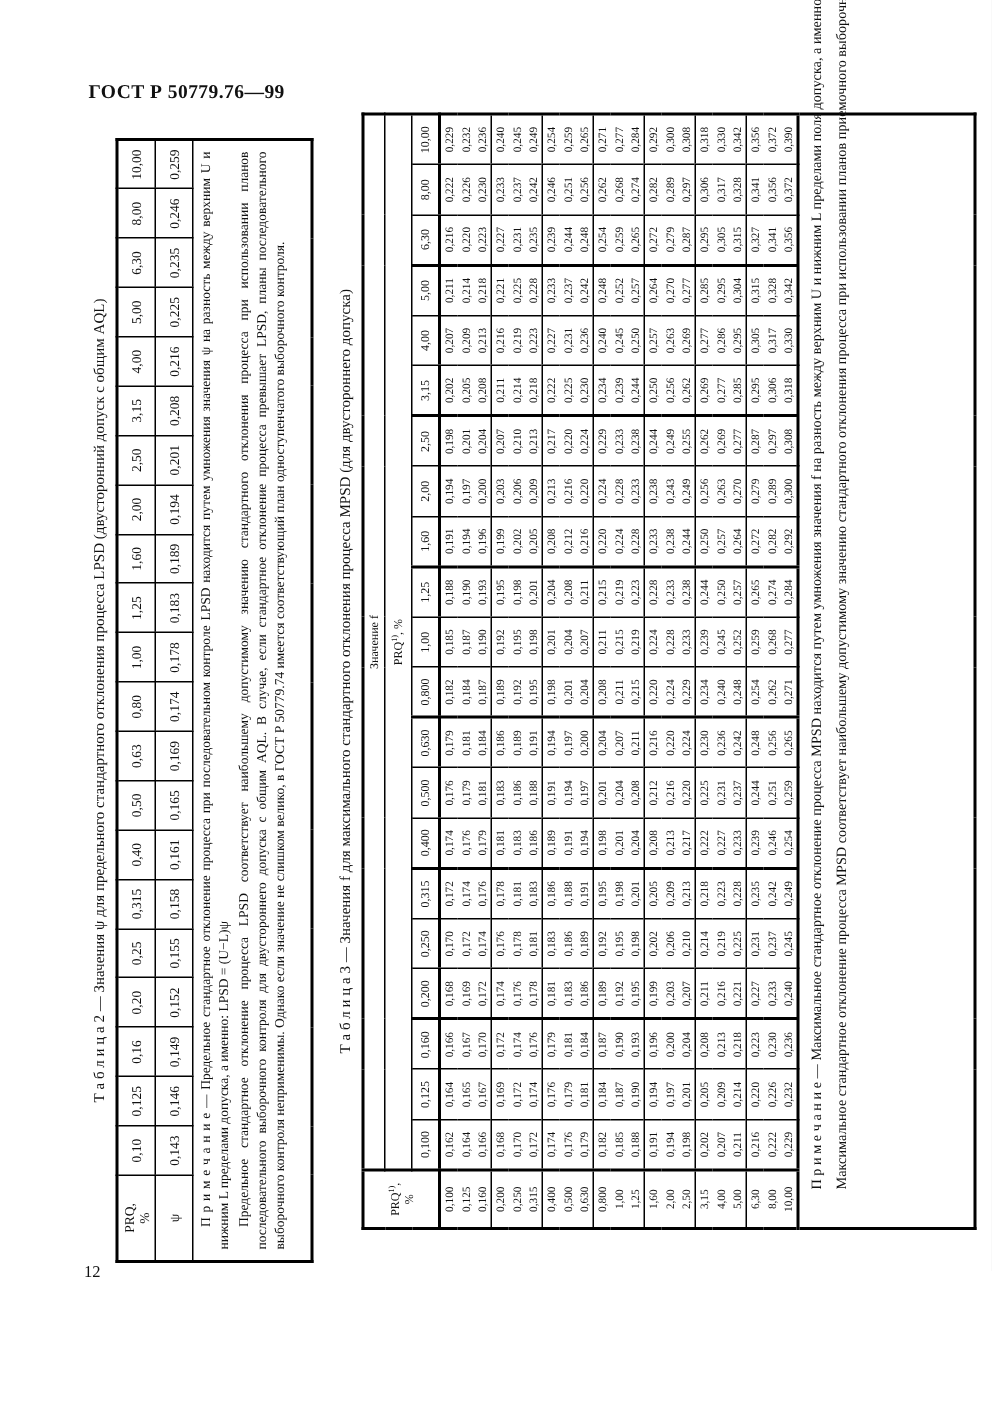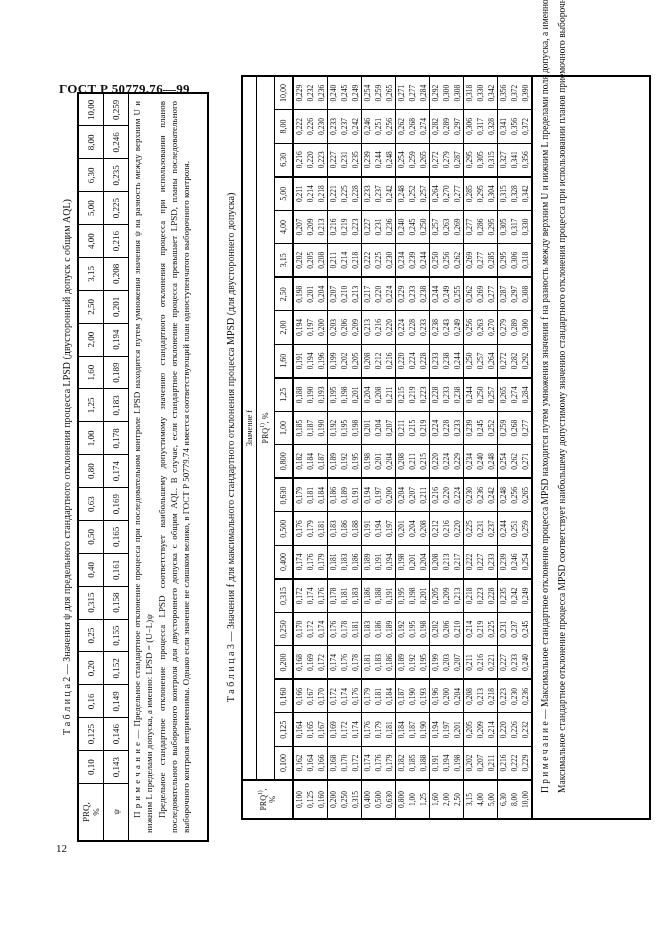--- a/index.html
+++ b/index.html
@@ -1,18 +1,18 @@
 <!DOCTYPE html>
 <html><head>
 <meta charset="utf-8">
 <style>
   html,body{margin:0;padding:0;}
   body{width:661px;height:936px;background:#e8e8e8;font-family:"Liberation Serif",serif;color:#111;}
   .page{position:relative;width:661px;height:936px;background:#ffffff;overflow:hidden;}
-  .doc-header{position:absolute;left:59px;top:53px;font-size:13px;font-weight:bold;letter-spacing:.3px;white-space:nowrap;margin-top:28px;}
+  .doc-header{position:absolute;left:59px;top:53px;font-size:13px;font-weight:bold;letter-spacing:.3px;white-space:nowrap;}
   .page-number{position:absolute;left:56px;top:842px;font-size:11px;}
   .rot{position:absolute;transform-origin:0 0;transform:rotate(-90deg) translateX(-100%);}
   .block-a{left:58px;top:92px;width:750px;height:160px;padding-top:3px;box-sizing:border-box;}
   .block-b{left:225px;top:64px;width:866px;height:435px;box-sizing:border-box;}
   .tbl-title{font-size:10px;text-align:center;margin:0 0 5px 0;white-space:nowrap;}
   .t3-title{width:745px;margin-left:110px;}
   table{border-collapse:collapse;table-layout:fixed;}
   
   .t2{width:750px;border:2.5px solid #000;}
   .t2 th,.t2 td{border:1.4px solid #000;font-weight:normal;font-size:9px;text-align:center;padding:0;height:24px;line-height:10px;}

